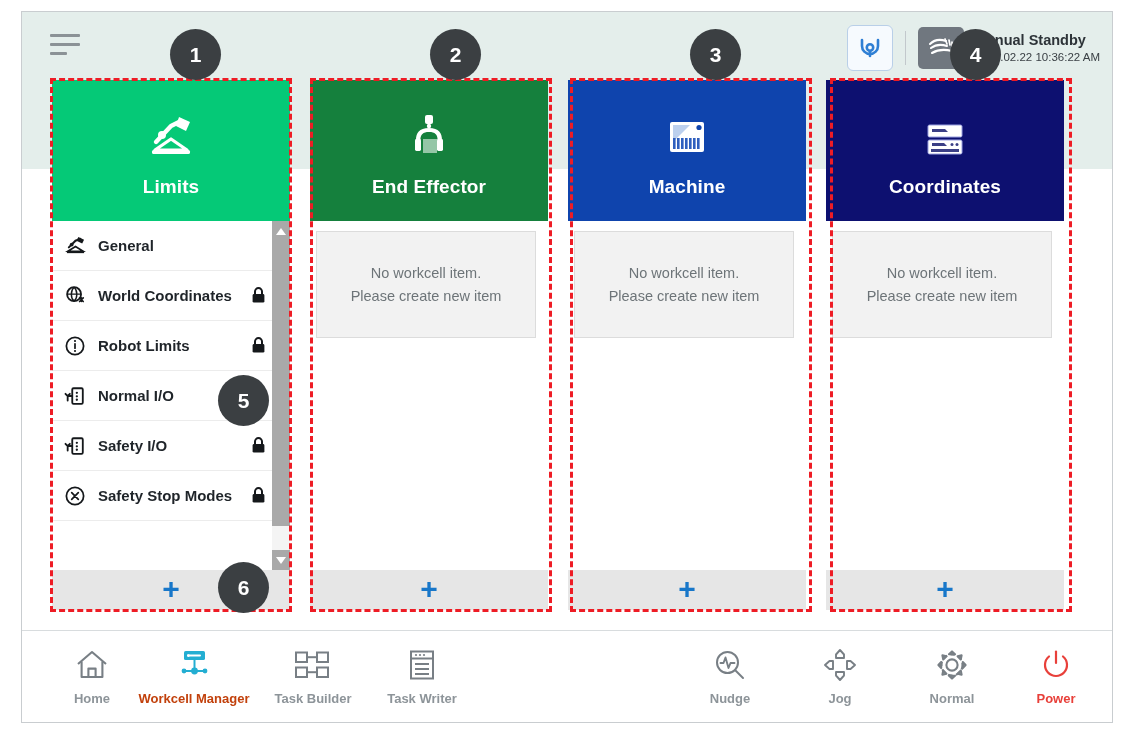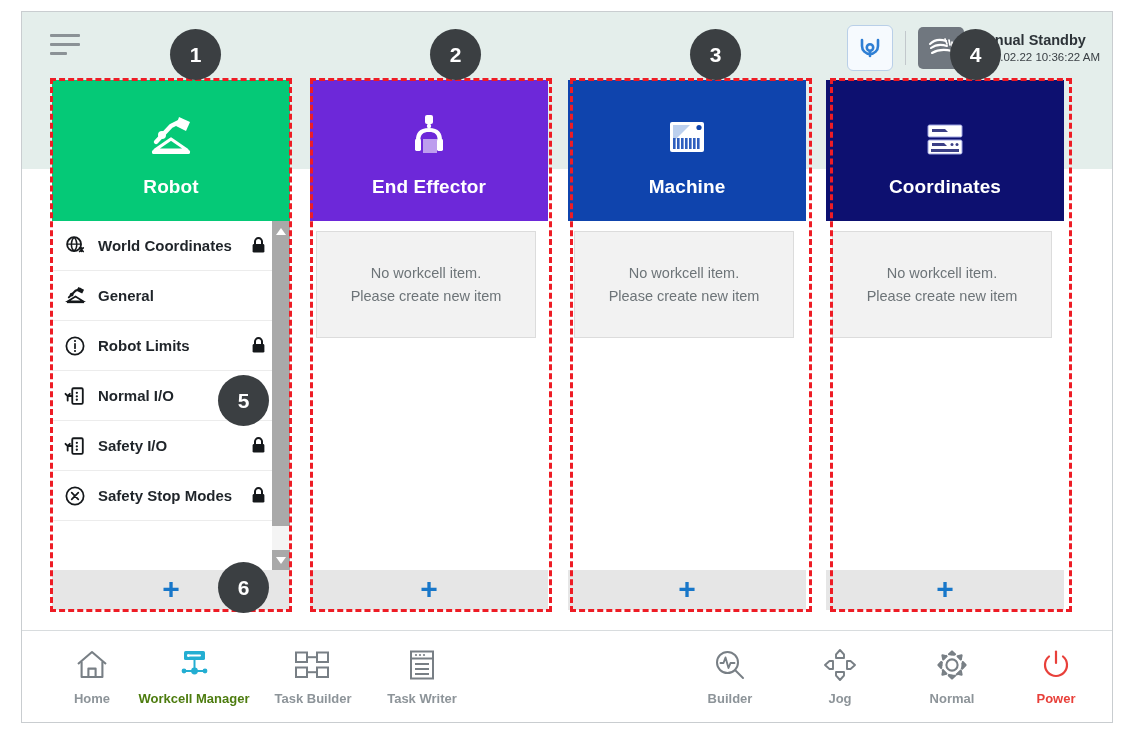--- a/index.html
+++ b/index.html
@@ -124,21 +124,21 @@
   .botnav {
     position: absolute; left: 0; bottom: 0; width: 100%; height: 92px;
     background: #ffffff; border-top: 1px solid #d8dcde;
   }
   .nav-item {
     position: absolute; top: 14px; width: 112px;
     display: flex; flex-direction: column; align-items: center; cursor: pointer; justify-content: space-between;
   }
   .nav-ic { height: 40px; display: flex; align-items: center; justify-content: center; }
   .nav-lb { margin-top: 6px; font-size: 13px; font-weight: bold; color: #8d9499; }
-  .nav-item.active .nav-lb { color: #4d7c0f; }
+  .nav-item.active .nav-lb { color: #c2410c; }
   .nav-item.power .nav-lb { color: #e8403a; }
 
   
   .ann-box {
     position: absolute; border: 3px dashed #ee1c25;
     pointer-events: none; z-index: 40;
   }
   .badge {
     position: absolute; width: 51px; height: 51px; border-radius: 50%;
     background: #3b3f42; color: #ffffff; z-index: 50;
@@ -188,60 +188,60 @@
       <div class="col-head" style="background:#05c977">
         <div class="ic">
           <svg width="54" height="50" viewBox="0 0 54 50">
             <path d="M12 30 L27 14 L37 9" fill="none" stroke="#ffffff" stroke-width="4.4" stroke-linecap="round" stroke-linejoin="round"></path>
             <circle cx="18" cy="23" r="4" fill="#ffffff"></circle>
             <path d="M35 5 L46 10 L42 19 L32 14 Z" fill="#ffffff"></path>
             <path d="M11 38 L27 27 L43 38 Z" fill="none" stroke="#ffffff" stroke-width="3.2" stroke-linejoin="round"></path>
             <rect x="8" y="38" width="38" height="4" rx="1.6" fill="#ffffff"></rect>
           </svg>
         </div>
-        <div class="col-title">Robot</div>
+        <div class="col-title">Limits</div>
       </div>
 
       <div class="col-body">
         <div class="list">
-
-          <div class="list-item">
-            <div class="li-ic">
-              <svg width="22" height="22" viewBox="0 0 24 24">
-                <circle cx="11" cy="10" r="7.6" fill="none" stroke="#15181b" stroke-width="2"></circle>
-                <path d="M11 2.4 C7 6 7 14 11 17.6 M11 2.4 C15 6 15 14 11 17.6 M3.6 10 H18.4" fill="none" stroke="#15181b" stroke-width="1.5"></path>
-                <path d="M17 14 L21 18 M19 14 L19 18 M17 18 L21 14" stroke="#15181b" stroke-width="1.8" stroke-linecap="round"></path>
-              </svg>
-            </div>
-            <div class="li-label">World Coordinates</div>
-            <div class="li-lock">
-              <svg width="15" height="17" viewBox="0 0 15 17">
-                <path d="M4 7 V4.6 A3.5 3.5 0 0 1 11 4.6 V7" fill="none" stroke="#15181b" stroke-width="2"></path>
-                <rect x="1.6" y="7" width="11.8" height="8.6" rx="1.4" fill="#15181b"></rect>
-              </svg>
-            </div>
-          </div>
 
           <div class="list-item">
             <div class="li-ic">
               <svg width="23" height="21" viewBox="0 0 24 22">
                 <path d="M5 13 L12 6 L17 4" fill="none" stroke="#15181b" stroke-width="2.1" stroke-linecap="round"></path>
                 <circle cx="8" cy="10" r="2" fill="#15181b"></circle>
                 <path d="M15 2 L21 5 L19 9 L13 6 Z" fill="#15181b"></path>
                 <path d="M4 17 L12 12 L20 17 Z" fill="none" stroke="#15181b" stroke-width="1.7"></path>
                 <rect x="3" y="17" width="18" height="2" fill="#15181b"></rect>
               </svg>
             </div>
             <div class="li-label">General</div>
             <div class="li-lock"></div>
           </div>
 
           <div class="list-item">
             <div class="li-ic">
               <svg width="22" height="22" viewBox="0 0 24 24">
+                <circle cx="11" cy="10" r="7.6" fill="none" stroke="#15181b" stroke-width="2"></circle>
+                <path d="M11 2.4 C7 6 7 14 11 17.6 M11 2.4 C15 6 15 14 11 17.6 M3.6 10 H18.4" fill="none" stroke="#15181b" stroke-width="1.5"></path>
+                <path d="M17 14 L21 18 M19 14 L19 18 M17 18 L21 14" stroke="#15181b" stroke-width="1.8" stroke-linecap="round"></path>
+              </svg>
+            </div>
+            <div class="li-label">World Coordinates</div>
+            <div class="li-lock">
+              <svg width="15" height="17" viewBox="0 0 15 17">
+                <path d="M4 7 V4.6 A3.5 3.5 0 0 1 11 4.6 V7" fill="none" stroke="#15181b" stroke-width="2"></path>
+                <rect x="1.6" y="7" width="11.8" height="8.6" rx="1.4" fill="#15181b"></rect>
+              </svg>
+            </div>
+          </div>
+
+          <div class="list-item">
+            <div class="li-ic">
+              <svg width="22" height="22" viewBox="0 0 24 24">
                 <circle cx="12" cy="12" r="9.4" fill="none" stroke="#15181b" stroke-width="1.9"></circle>
                 <circle cx="12" cy="6.6" r="1.15" fill="#15181b"></circle>
                 <circle cx="12" cy="17.4" r="1.15" fill="#15181b"></circle>
                 <line x1="12" y1="9.6" x2="12" y2="14.4" stroke="#15181b" stroke-width="1.9" stroke-linecap="round"></line>
               </svg>
             </div>
             <div class="li-label">Robot Limits</div>
             <div class="li-lock">
               <svg width="15" height="17" viewBox="0 0 15 17">
                 <path d="M4 7 V4.6 A3.5 3.5 0 0 1 11 4.6 V7" fill="none" stroke="#15181b" stroke-width="2"></path>
@@ -312,21 +312,21 @@
             </div>
         </div>
       </div>
 
       <div class="col-foot">
         <span class="plus">+</span>
       </div>
     </div>
 
     <div class="col">
-      <div class="col-head" style="background:#6d28d9">
+      <div class="col-head" style="background:#15803d">
         <div class="ic">
           <svg width="44" height="50" viewBox="0 0 44 50">
             <rect x="18" y="3" width="8" height="9" rx="2" fill="#ffffff"></rect>
             <circle cx="22" cy="14" r="2.2" fill="#ffffff"></circle>
             <path d="M22 16 C12 16 9 21 9 28 L13.4 28 C13.4 22.6 16 20 22 20 C28 20 30.6 22.6 30.6 28 L35 28 C35 21 32 16 22 16 Z" fill="#ffffff"></path>
             <rect x="8" y="27" width="6" height="12" rx="1.4" fill="#ffffff"></rect>
             <rect x="30" y="27" width="6" height="12" rx="1.4" fill="#ffffff"></rect>
             <path d="M16 27 H30 V41 H16 Z" fill="#ffffff" opacity="0.55"></path>
           </svg>
         </div>
@@ -462,21 +462,21 @@
     </div>
 
     <div class="nav-item" style="left:652px">
       <div class="nav-ic">
         <svg width="34" height="32" viewBox="0 0 34 32">
           <circle cx="14.5" cy="13.5" r="10.5" fill="none" stroke="#787f85" stroke-width="2"></circle>
           <line x1="22" y1="21" x2="30" y2="29" stroke="#787f85" stroke-width="2" stroke-linecap="round"></line>
           <path d="M7.5 14 H10.5 L12.5 8.5 L15.5 19 L17.5 14 H21.5" fill="none" stroke="#787f85" stroke-width="1.9" stroke-linejoin="round" stroke-linecap="round"></path>
         </svg>
       </div>
-      <div class="nav-lb">Builder</div>
+      <div class="nav-lb">Nudge</div>
     </div>
 
     <div class="nav-item" style="left:762px">
       <div class="nav-ic">
         <svg width="34" height="34" viewBox="0 0 34 34">
           <path d="M17 2 L21 6.5 V10 H13 V6.5 Z" fill="none" stroke="#787f85" stroke-width="1.9" stroke-linejoin="round"></path>
           <path d="M17 32 L21 27.5 V24 H13 V27.5 Z" fill="none" stroke="#787f85" stroke-width="1.9" stroke-linejoin="round"></path>
           <path d="M2 17 L6.5 13 H10 V21 H6.5 Z" fill="none" stroke="#787f85" stroke-width="1.9" stroke-linejoin="round"></path>
           <path d="M32 17 L27.5 13 H24 V21 H27.5 Z" fill="none" stroke="#787f85" stroke-width="1.9" stroke-linejoin="round"></path>
         </svg>

